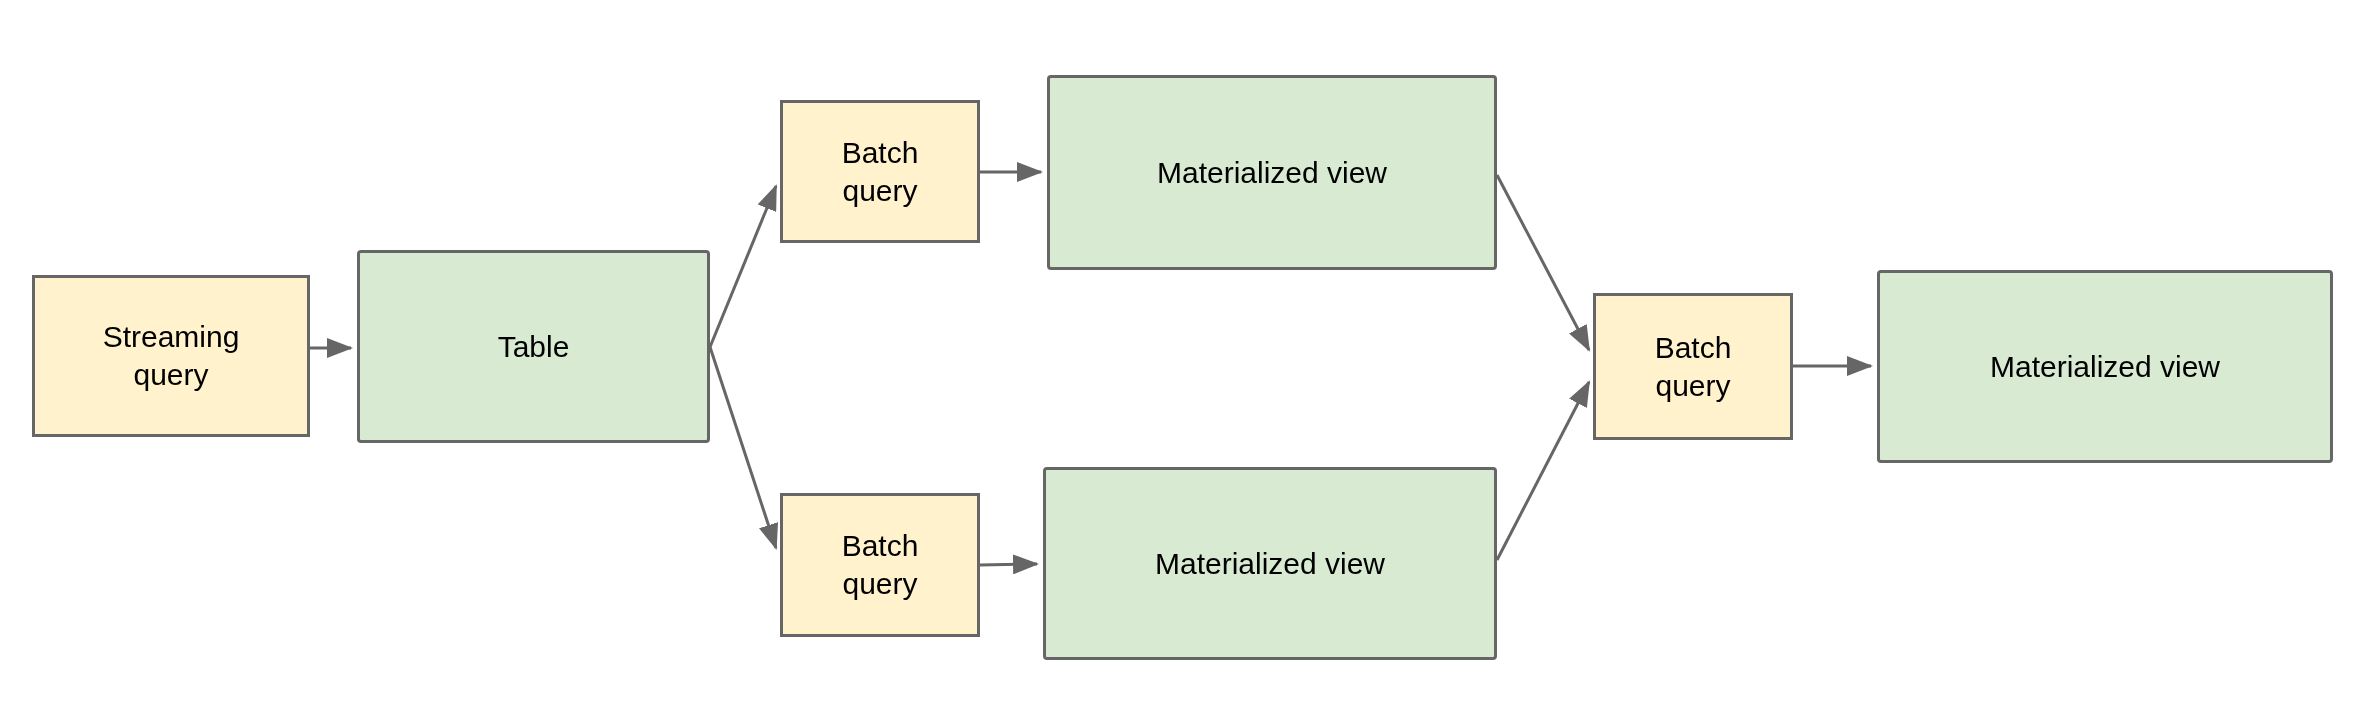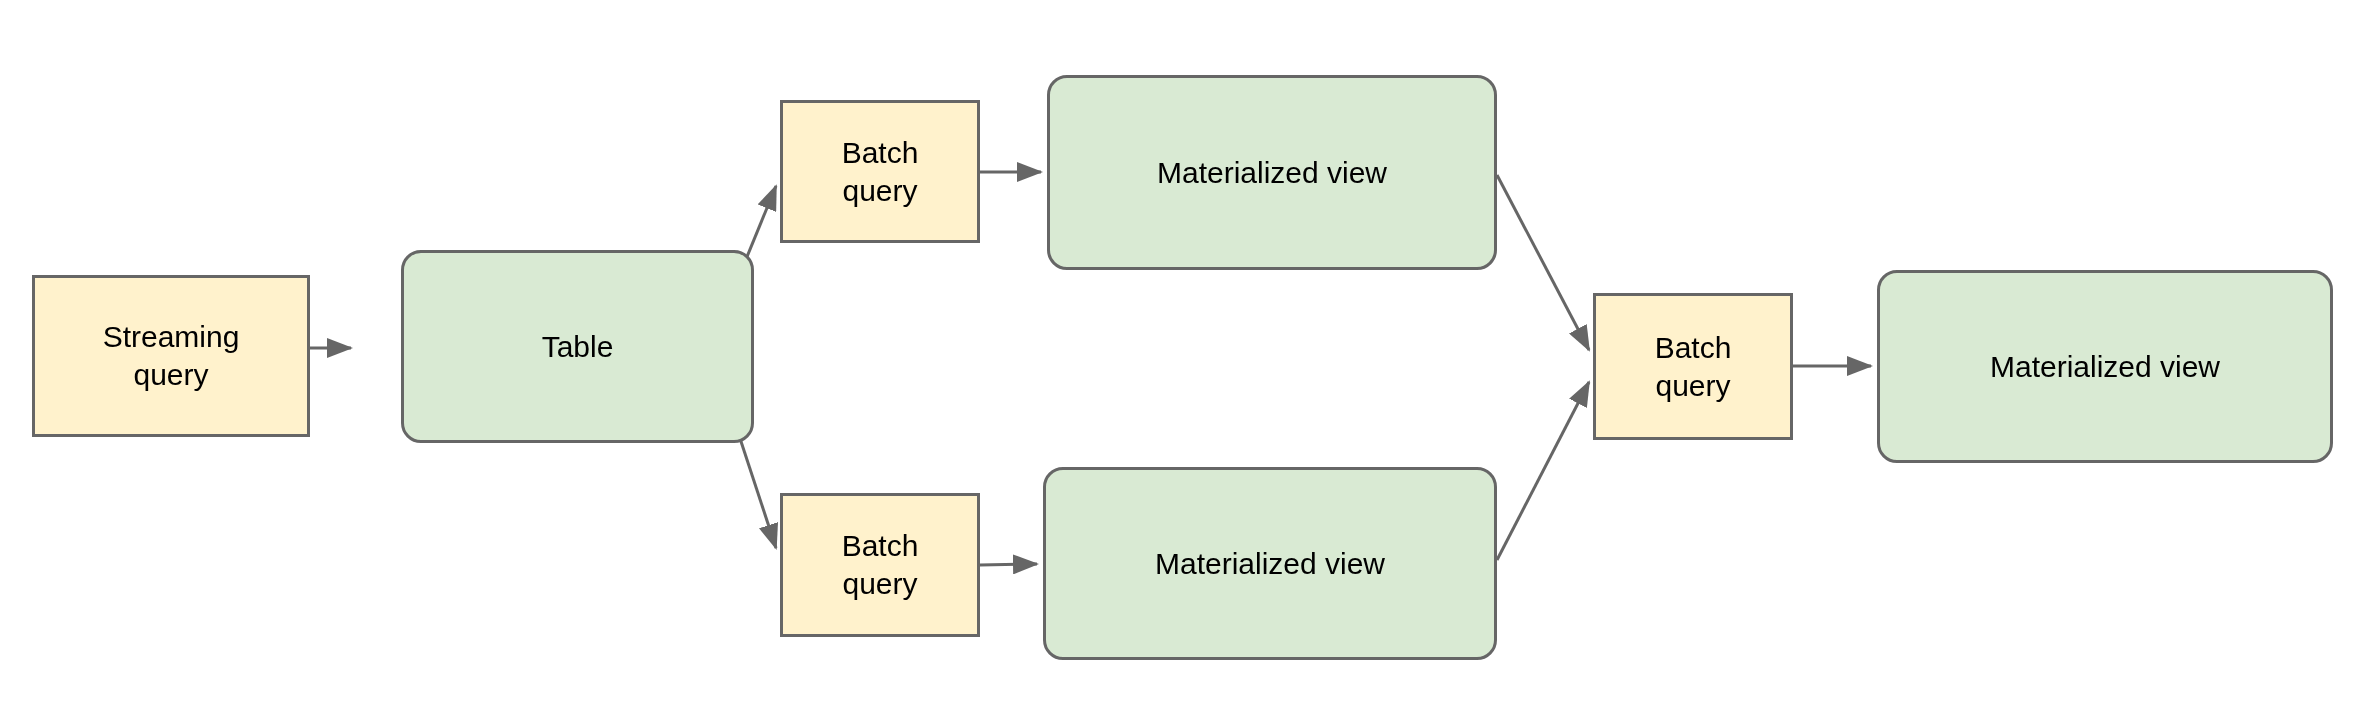--- a/index.html
+++ b/index.html
@@ -38,21 +38,21 @@
     align-items: center;
     justify-content: center;
     text-align: center;
     border: 3px solid var(--border);
     color: var(--text);
     font-size: 30px;
     line-height: 38px;
     white-space: pre-line;
   }
   .node.query { background: var(--query-fill); border-radius: 0; }
-  .node.view  { background: var(--view-fill);  border-radius: 20px; text-align: center; }
+  .node.view  { background: var(--view-fill);  border-radius: 4px; text-align: center; }
 </style>
 </head>
 <body>
 
 <div class="canvas">
 
   <svg class="edges-layer" width="2370" height="720" viewBox="0 0 2370 720" xmlns="http://www.w3.org/2000/svg">
     <defs>
       <marker id="arrow" markerUnits="userSpaceOnUse" markerWidth="26" markerHeight="20" refX="24" refY="10" orient="auto">
         <path class="arrowhead" d="M0,0 L26,10 L0,20 Z"></path>
@@ -64,21 +64,21 @@
     <line x1="980" y1="172" x2="1041" y2="172" marker-end="url(#arrow)"></line>
     <line x1="980" y1="565" x2="1037" y2="564" marker-end="url(#arrow)"></line>
     <line x1="1497" y1="175" x2="1589" y2="350" marker-end="url(#arrow)"></line>
     <line x1="1497" y1="560" x2="1589" y2="382" marker-end="url(#arrow)"></line>
     <line x1="1793" y1="366" x2="1871" y2="366" marker-end="url(#arrow)"></line>
   </svg>
 
   <div class="node query" style="left:32px;  top:275px; width:278px; height:162px;">Streaming
 query</div>
 
-  <div class="node view" style="left:357px; top:250px; width:353px; height:193px;margin-left:44px;">Table</div>
+  <div class="node view" style="left:357px; top:250px; width:353px; height:193px;">Table</div>
 
   <div class="node query" style="left:780px; top:100px; width:200px; height:143px;">Batch
 query</div>
 
   <div class="node view" style="left:1047px; top:75px; width:450px; height:195px;">Materialized view</div>
 
   <div class="node query" style="left:780px; top:493px; width:200px; height:144px;">Batch
 query</div>
 
   <div class="node view" style="left:1043px; top:467px; width:454px; height:193px;">Materialized view</div>

